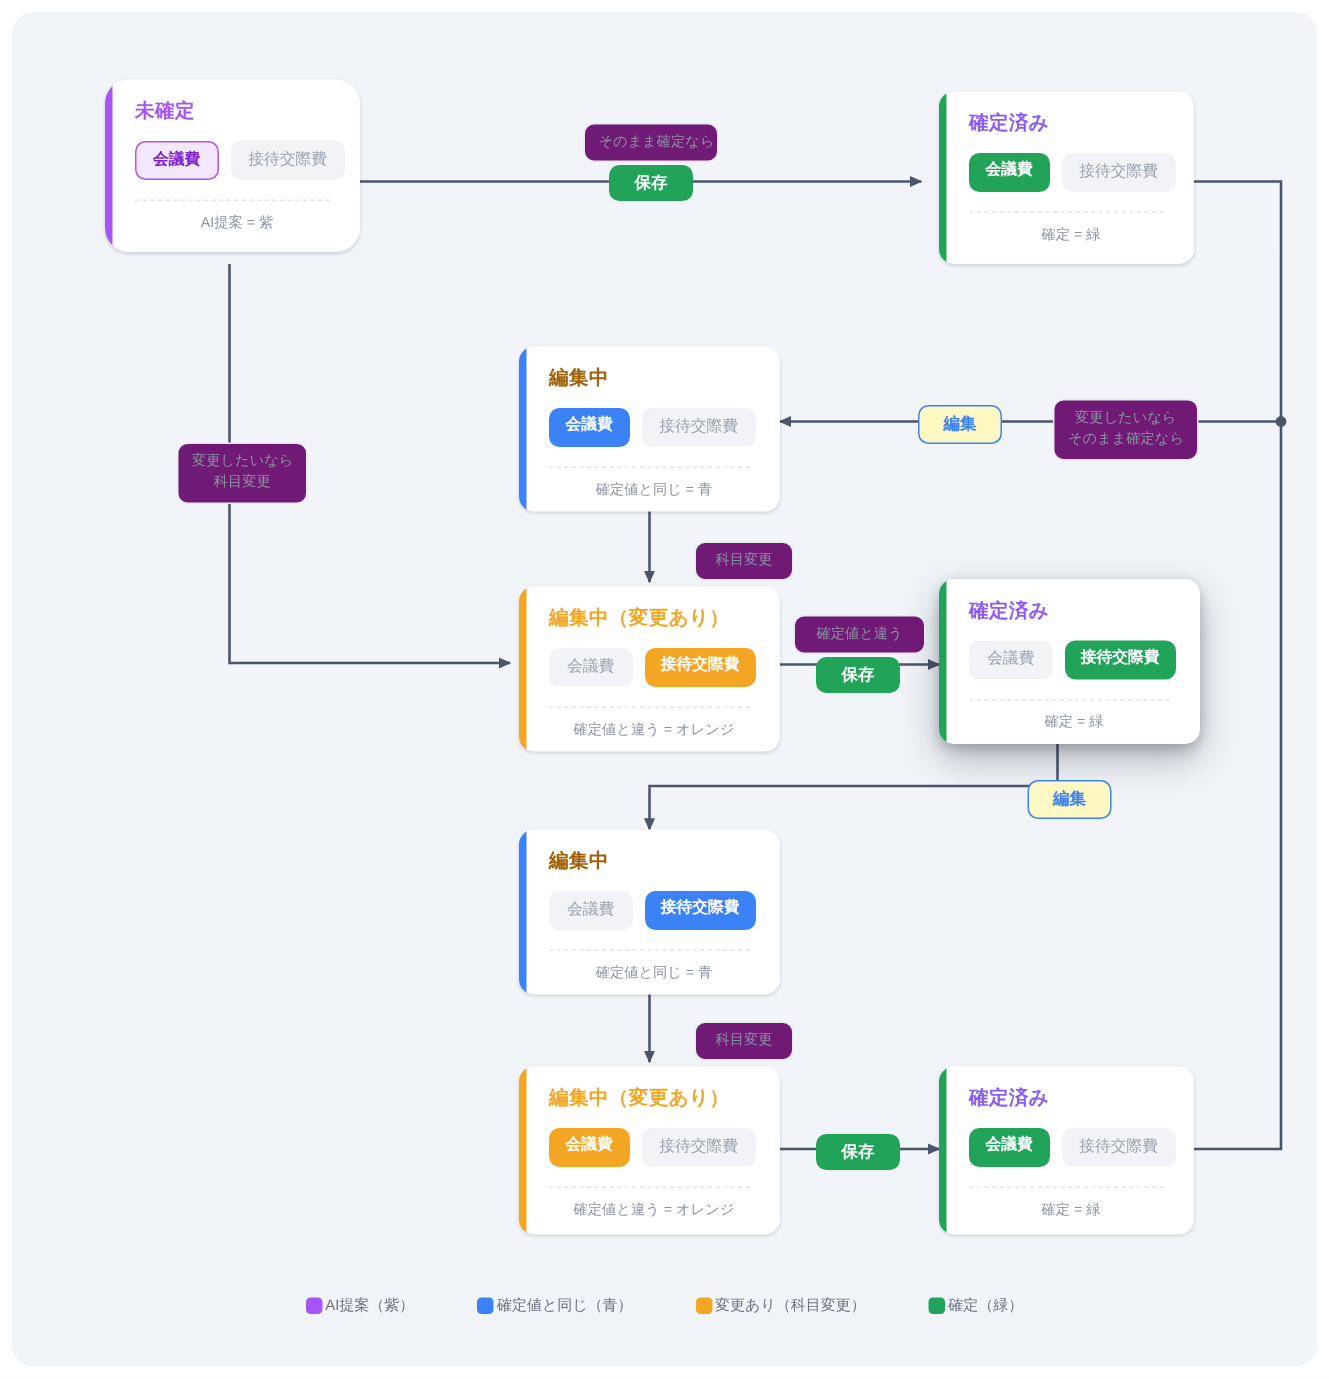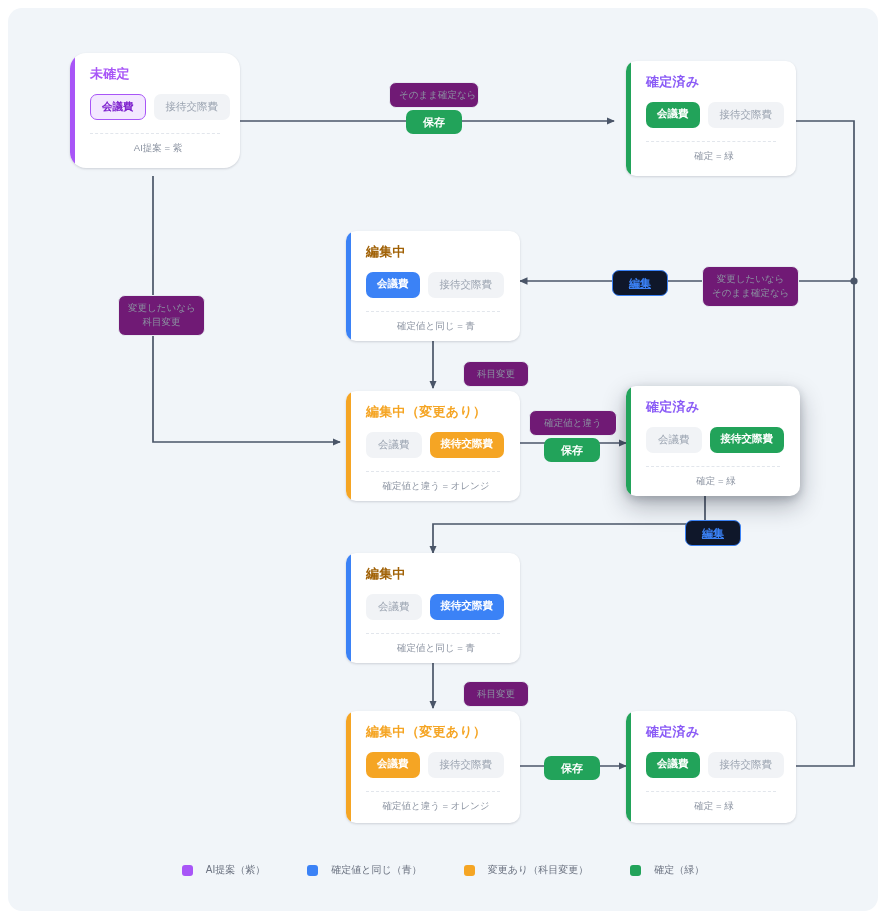--- a/index.html
+++ b/index.html
@@ -89,28 +89,28 @@
     border-radius:7px;
     font-size:11px;
     font-weight:bold;
     padding:6px 16px;
     text-align:center;
     white-space:nowrap;
     box-sizing:border-box;
     line-height:1.1;
   }
   .btn.save{background:#22a35a;color:#ffffff;}
-  .btn.edit{background:#0f172a;color:#3b82f6;border:1.6px solid #3b82f6;text-decoration:underline;}
+  .btn.edit{background:#fef9c3;color:#3b82f6;border:1.6px solid #3b82f6;}
 
   
   #legend{
     position:absolute;left:0;bottom:34px;width:870px;
     display:flex;justify-content:center;gap:42px;align-items:center;
   }
-  .leg{display:flex;align-items:center;gap:13px;}
+  .leg{display:flex;align-items:center;gap:2px;}
   .swatch{width:11px;height:11px;border-radius:3px;display:inline-block;}
   .leg-label{font-size:10px;color:#6b7280;white-space:nowrap;}
 </style>
 </head>
 <body>
 
 <div id="canvas">
 
   <svg id="edges" viewBox="0 0 870 903">
     <defs>

